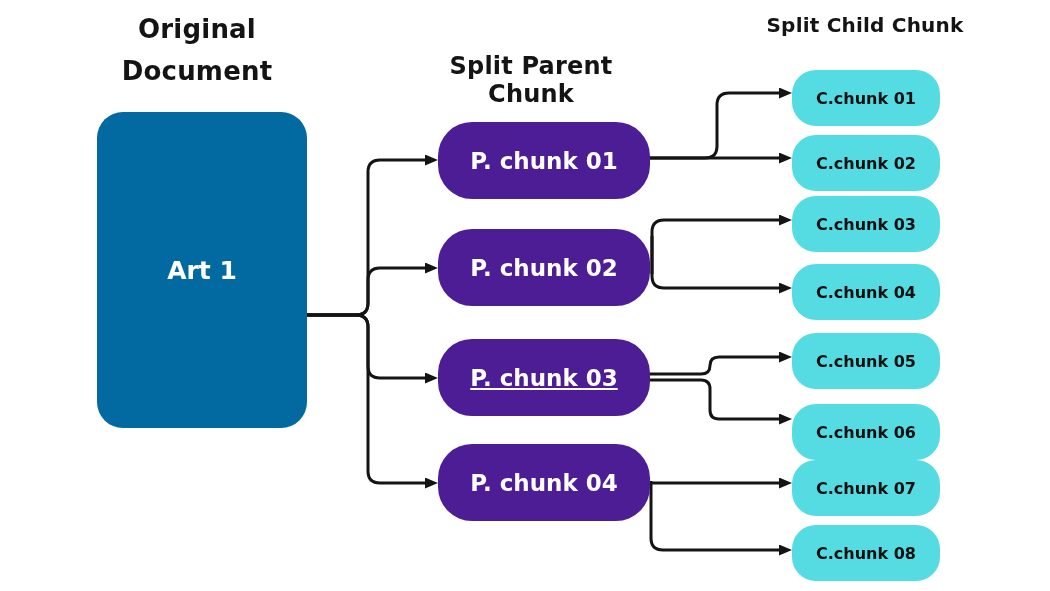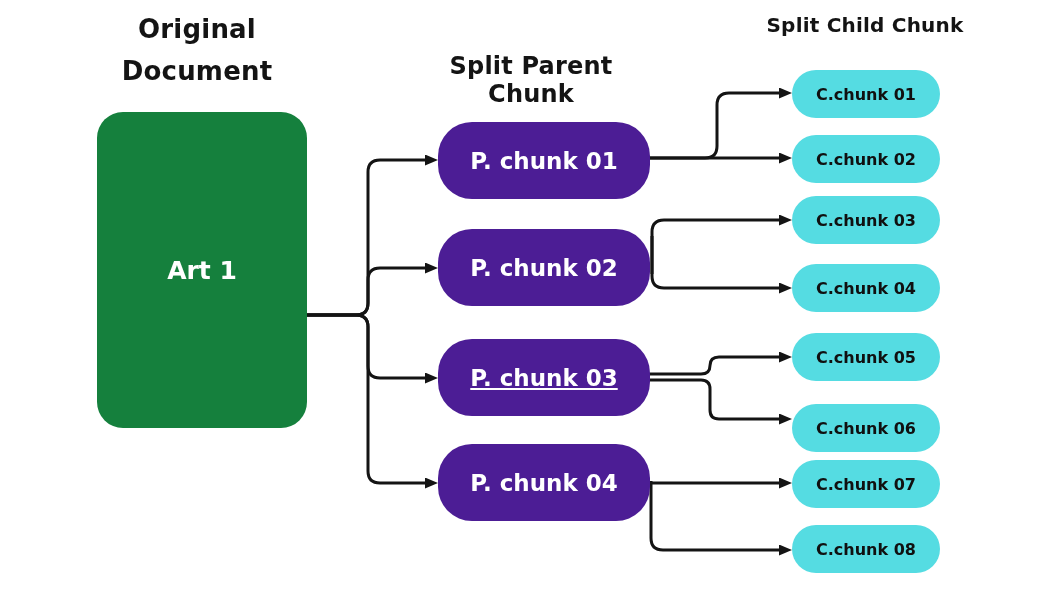--- a/index.html
+++ b/index.html
@@ -49,40 +49,40 @@
     position: absolute;
     display: flex;
     align-items: center;
     justify-content: center;
     font-weight: bold;
     box-sizing: border-box;
   }
   .node.original-node {
     left: 97px; top: 112px;
     width: 210px; height: 316px;
-    background: #15803d;
+    background: #0369a1;
     border-radius: 26px;
     color: #ffffff;
     font-size: 25px;
   }
   .node.parent-node {
     left: 438px;
     width: 212px; height: 77px;
     background: #4c1d95;
     border-radius: 34px;
     color: #ffffff;
     font-size: 23px;
   }
   .node.parent-node.p1 { top: 122px; }
   .node.parent-node.p2 { top: 229px; }
   .node.parent-node.p3 { top: 339px; text-decoration: underline; }
   .node.parent-node.p4 { top: 444px; }
   .node.child-node {
     left: 792px;
-    width: 148px; height: 48px;
+    width: 148px; height: 56px;
     background: #55DCE2;
     border-radius: 24px;
     color: #101010;
     font-size: 16px;
   }
   .node.child-node.c1 { top: 70px; }
   .node.child-node.c2 { top: 135px; }
   .node.child-node.c3 { top: 196px; }
   .node.child-node.c4 { top: 264px; text-align: right; }
   .node.child-node.c5 { top: 333px; }

